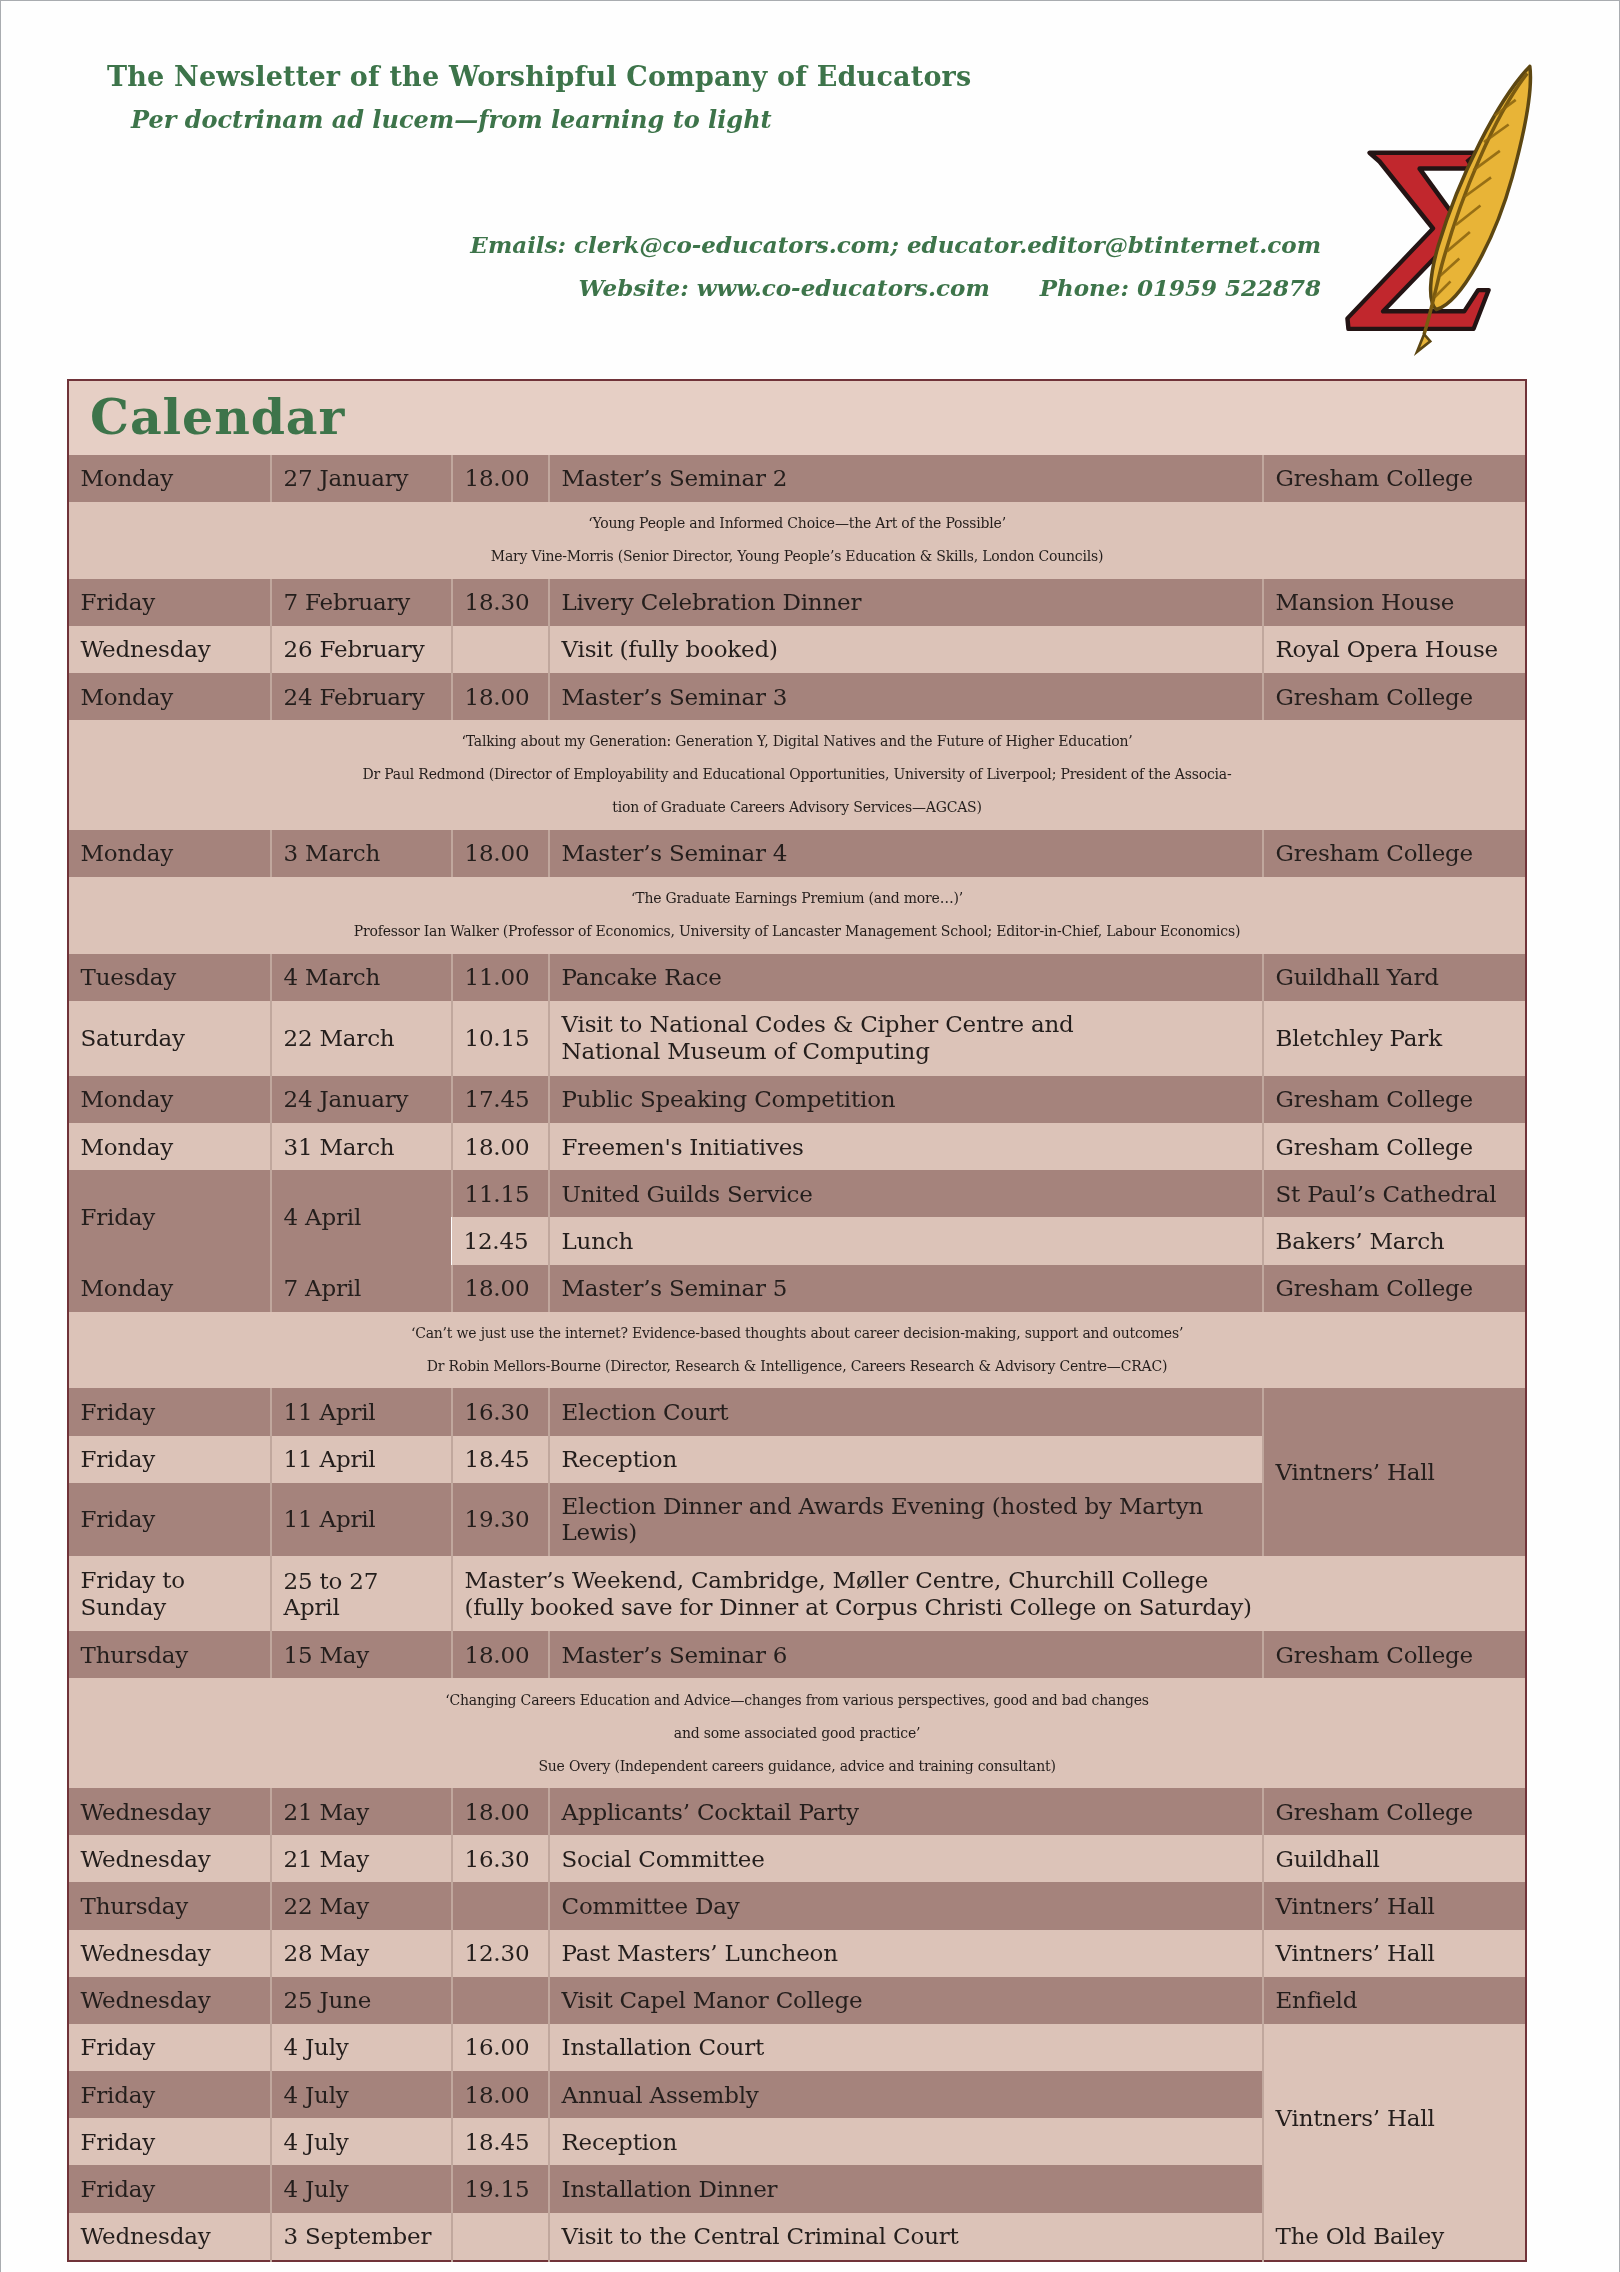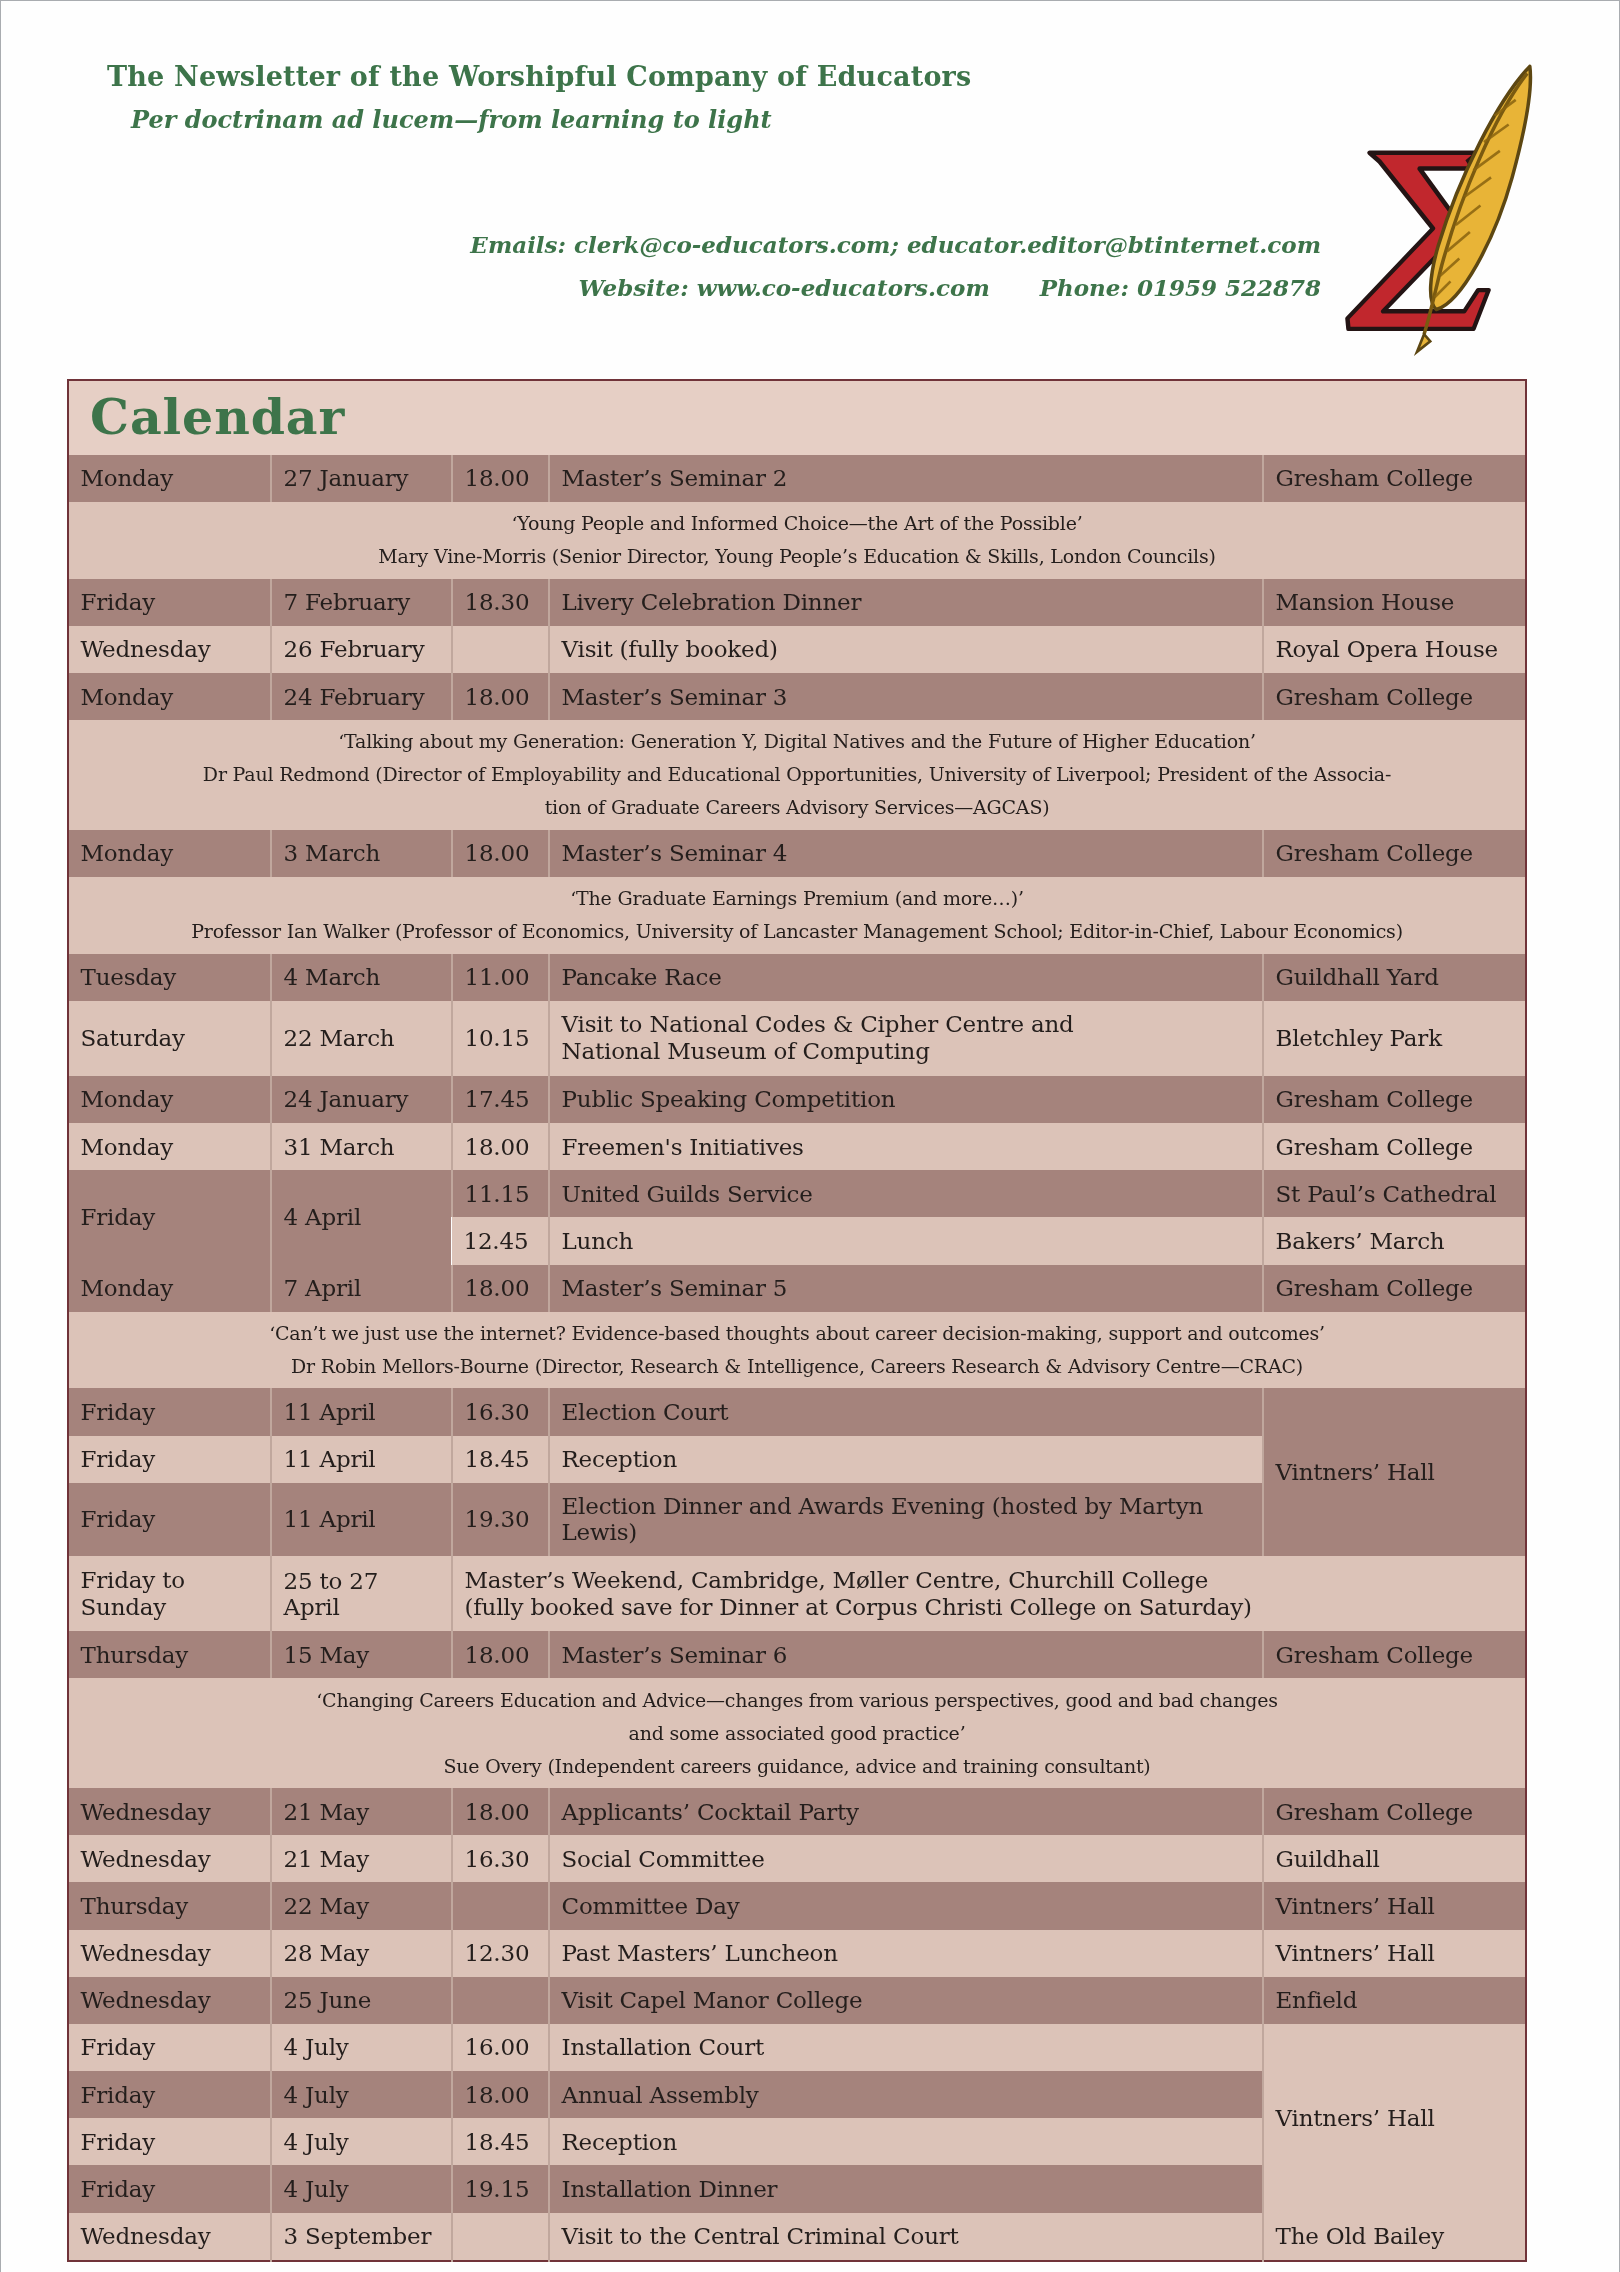--- a/index.html
+++ b/index.html
@@ -46,21 +46,21 @@
   td{
     font-size:23px;color:#241e1c;
     padding:10.6px 11.5px;vertical-align:middle;
     letter-spacing:-0.2px;
     overflow:hidden;
   }
   td:not(:first-child){border-left:2.6px solid #c0a79d;}
   td.dark{background:#a5837c;}
   td.light{background:#dcc3b8;}
   td.desc{
-    text-align:center;padding:5.3px 11.5px;font-size:19px;
+    text-align:center;padding:5.3px 11.5px;font-size:14px;
   }
   td.desc div{line-height:33px;}
   td div{line-height:27px;}
   td.cell-event, td.cell-day, td.cell-date, td.cell-time, td.cell-loc{text-align:left;}
 </style>
 </head>
 <body>
 
 <div class="page">
 

